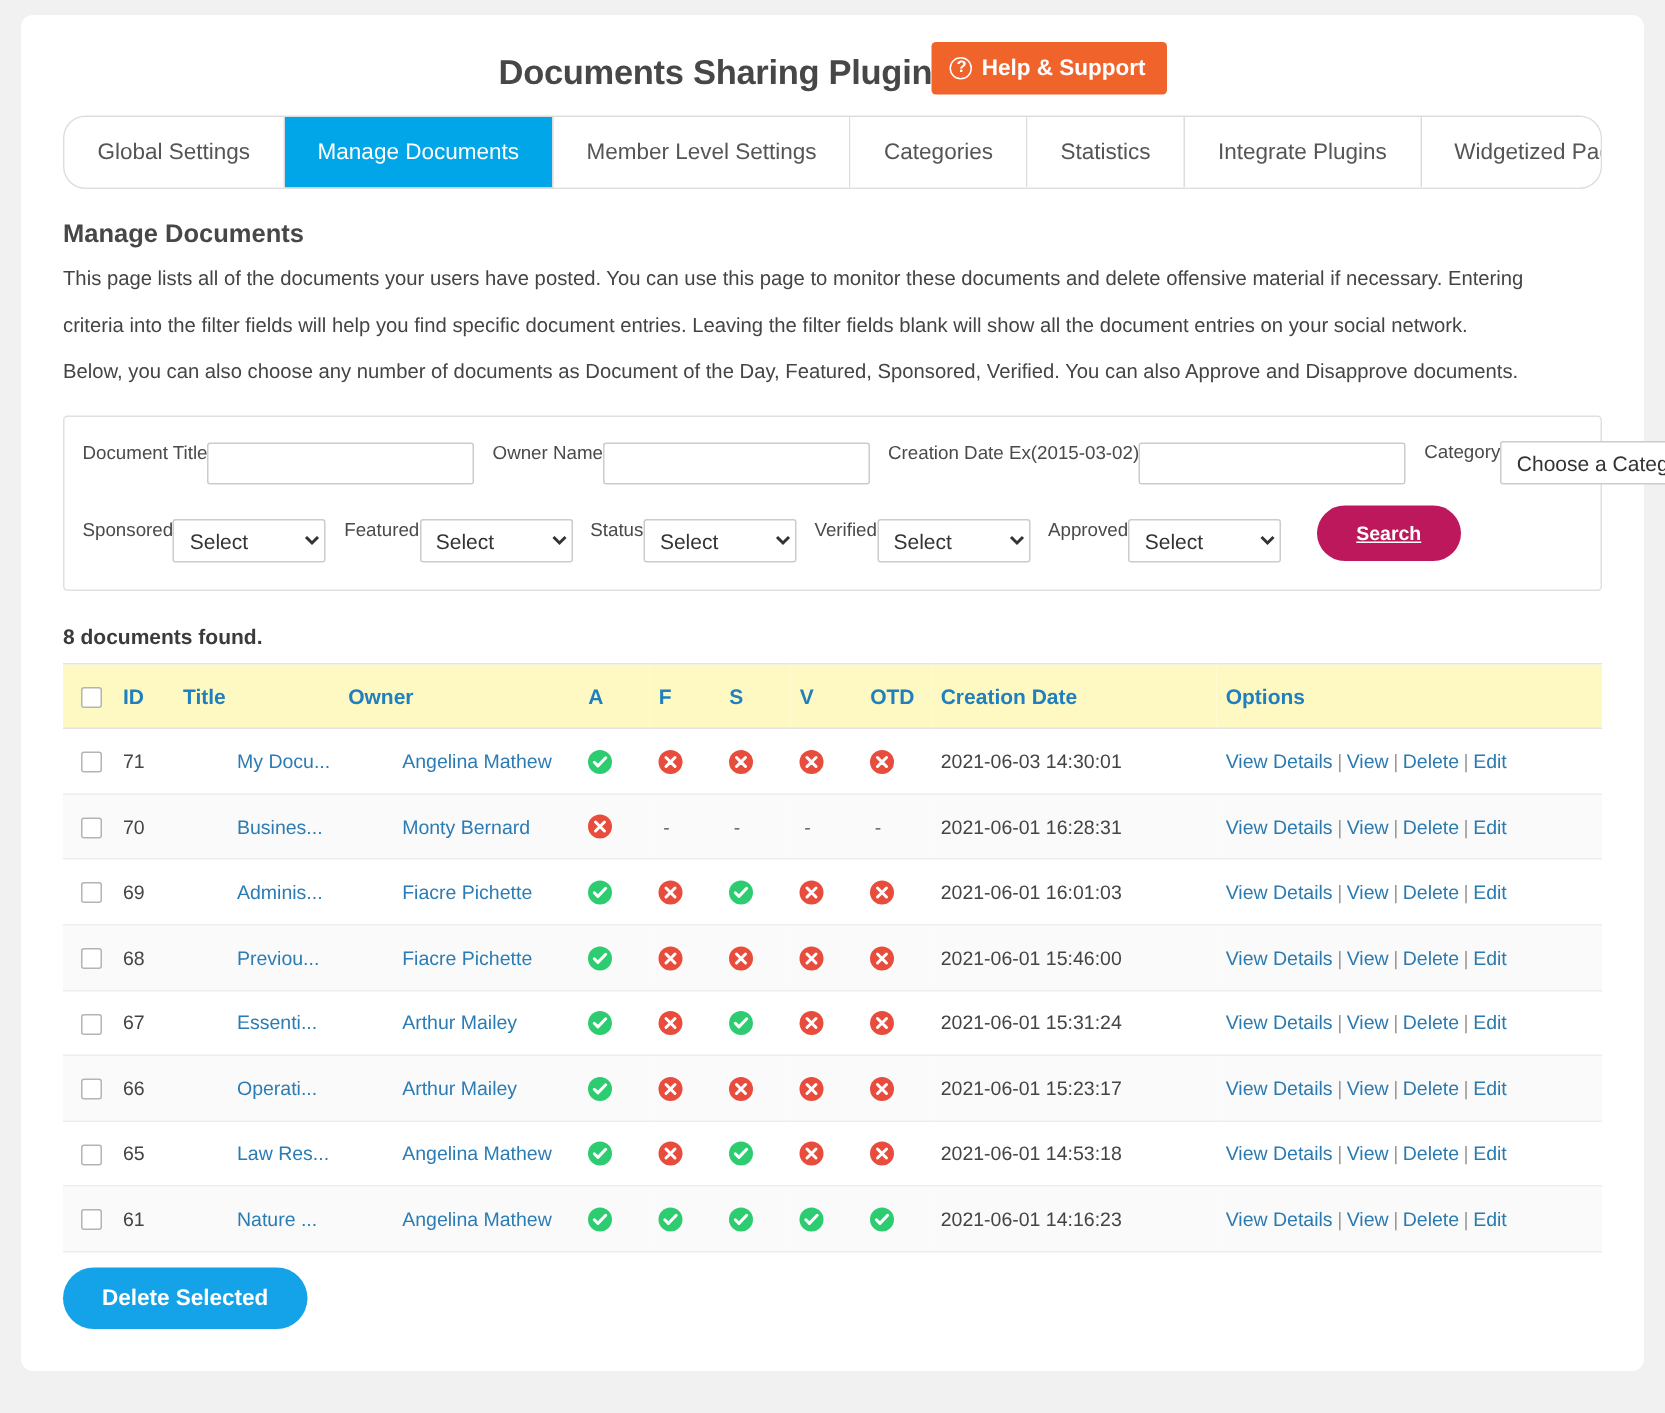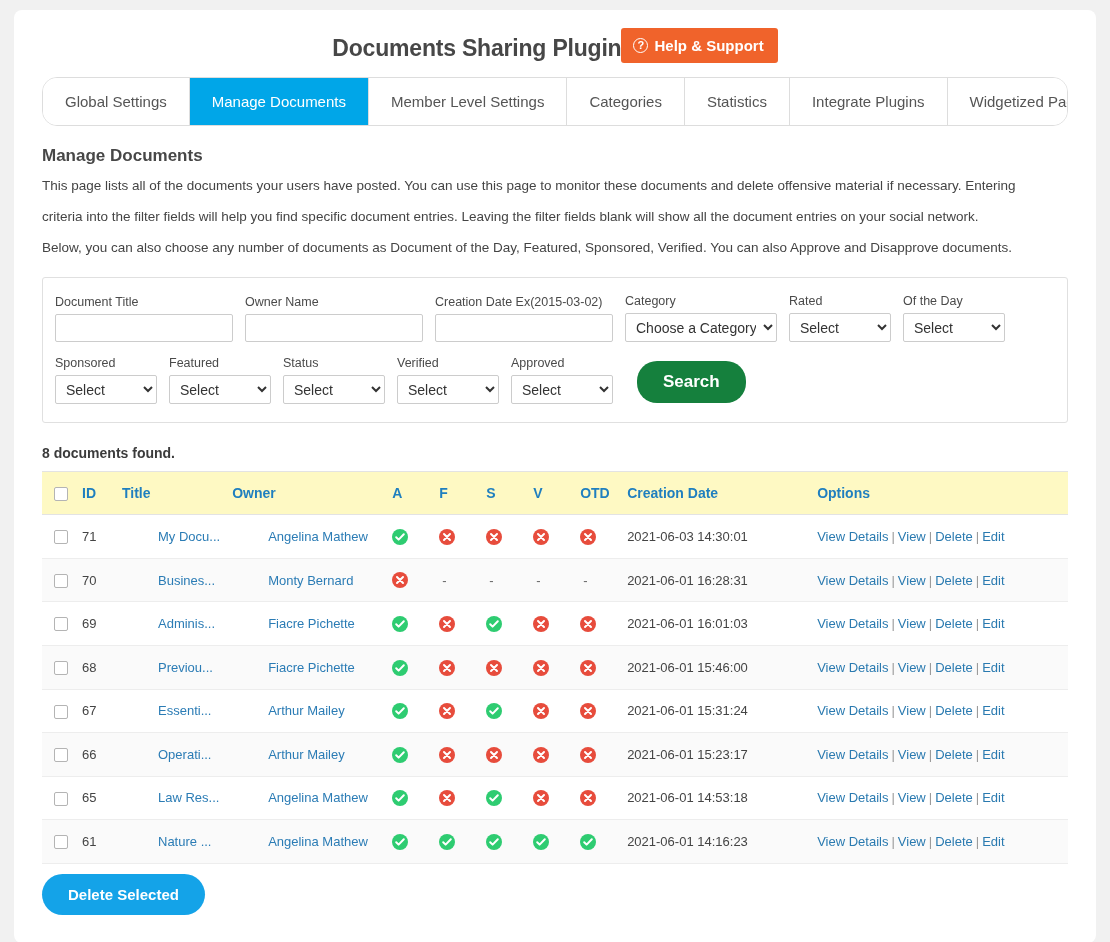--- a/index.html
+++ b/index.html
@@ -108,21 +108,20 @@
   }
   .filter-row {
     display: flex;
     align-items: flex-end;
     gap: 0px;
     flex-wrap: nowrap;
   }
   .filter-row.second { margin-top: 14px; align-items: flex-end; }
   .fld {
     display: flex;
-    flex-direction: column;
     margin-right: 12px;
   }
   .fld label {
     font-size: 12.5px;
     color: #4a4a4a;
     margin-bottom: 5px;
     white-space: nowrap;
   }
   .fld input[type=text] {
     border: 1px solid #cccccc;
@@ -144,30 +143,31 @@
     background: #fff;
     color: #333;
   }
   .w-title   { width: 178px; }
   .w-owner   { width: 178px; }
   .w-date    { width: 178px; }
   .w-cat     { width: 152px; }
   .w-sel2    { width: 102px; }
 
   .search-btn {
-    background: #15803d;
+    background: #be185d;
     color: #fff;
     border: none;
     border-radius: 20px;
-    font-size: 17px;
+    font-size: 13px;
     font-weight: bold;
     padding: 11px 26px;
     cursor: pointer;
     margin-left: 12px;
     margin-bottom: 1px;
+    text-decoration: underline;
   }
 
   
   .found {
     font-size: 14px;
     font-weight: bold;
     color: #3b3b3b;
     margin: 22px 0 10px 0;
   }
 

